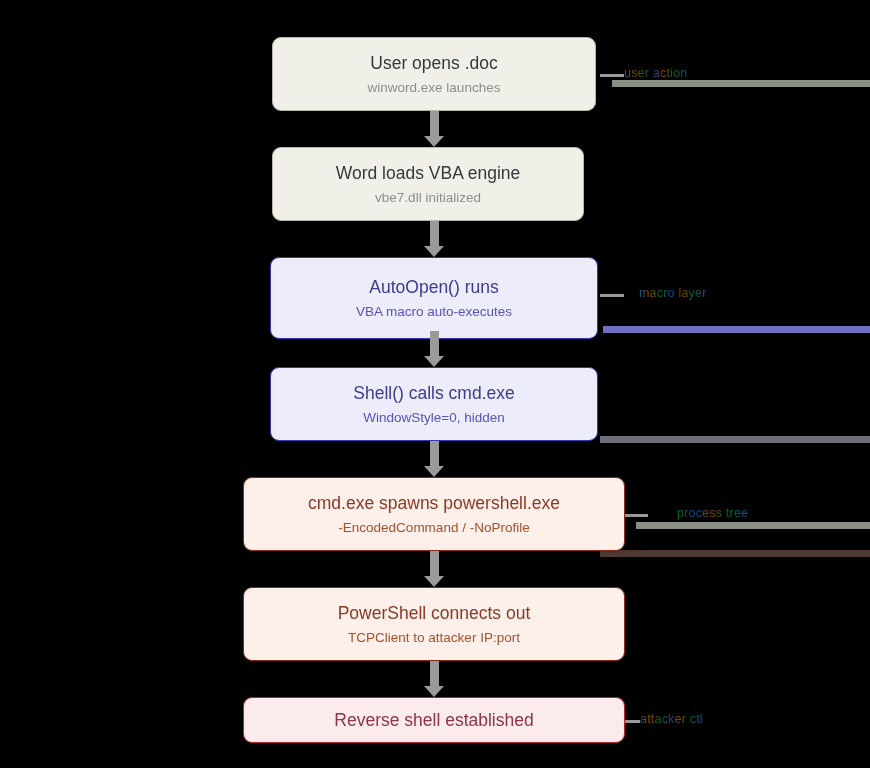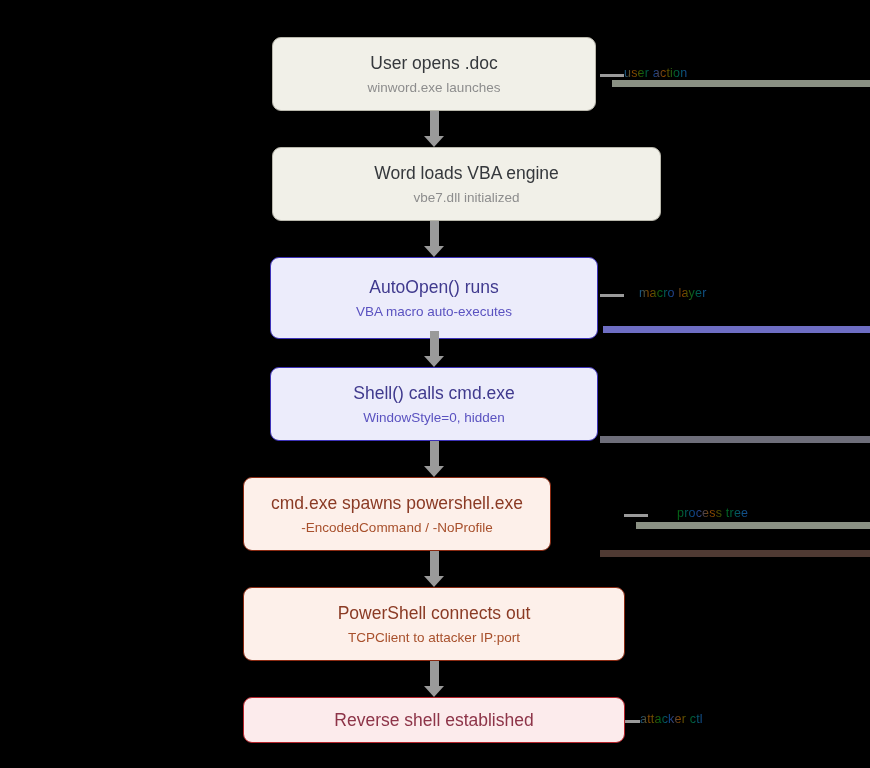--- a/index.html
+++ b/index.html
@@ -151,21 +151,21 @@
   <div class="lane-label" style="top:712px; left:640px;">attacker ctl</div>
 
   <div class="node phase-office" style="left:272px; top:37px; width:324px; height:74px;">
     <div class="title">User opens .doc</div>
     <div class="subtitle">winword.exe launches</div>
   </div>
 
   <div class="arrow" style="left:430px; top:111px; height:27px;"></div>
   <div class="arrowhead" style="left:424px; top:136px;"></div>
 
-  <div class="node phase-office" style="left:272px; top:147px; width:389px; height:74px;align-items:center;">
+  <div class="node phase-office" style="left:272px; top:147px; width:312px; height:74px;align-items:center;">
     <div class="title">Word loads VBA engine</div>
     <div class="subtitle">vbe7.dll initialized</div>
   </div>
 
   <div class="arrow" style="left:430px; top:221px; height:27px;"></div>
   <div class="arrowhead" style="left:424px; top:246px;"></div>
 
   <div class="node phase-macro" style="left:270px; top:257px; width:328px; height:82px;">
     <div class="title">AutoOpen() runs</div>
     <div class="subtitle">VBA macro auto-executes</div>
@@ -175,21 +175,21 @@
   <div class="arrowhead" style="left:424px; top:356px;"></div>
 
   <div class="node phase-macro" style="left:270px; top:367px; width:328px; height:74px;">
     <div class="title">Shell() calls cmd.exe</div>
     <div class="subtitle">WindowStyle=0, hidden</div>
   </div>
 
   <div class="arrow" style="left:430px; top:441px; height:27px;"></div>
   <div class="arrowhead" style="left:424px; top:466px;"></div>
 
-  <div class="node phase-process" style="left:243px; top:477px; width:308px; height:74px;">
+  <div class="node phase-process" style="left:243px; top:477px; width:382px; height:74px;">
     <div class="title">cmd.exe spawns powershell.exe</div>
     <div class="subtitle">-EncodedCommand / -NoProfile</div>
   </div>
 
   <div class="arrow" style="left:430px; top:551px; height:27px;"></div>
   <div class="arrowhead" style="left:424px; top:576px;"></div>
 
   <div class="node phase-process" style="left:243px; top:587px; width:382px; height:74px;">
     <div class="title">PowerShell connects out</div>
     <div class="subtitle">TCPClient to attacker IP:port</div>

